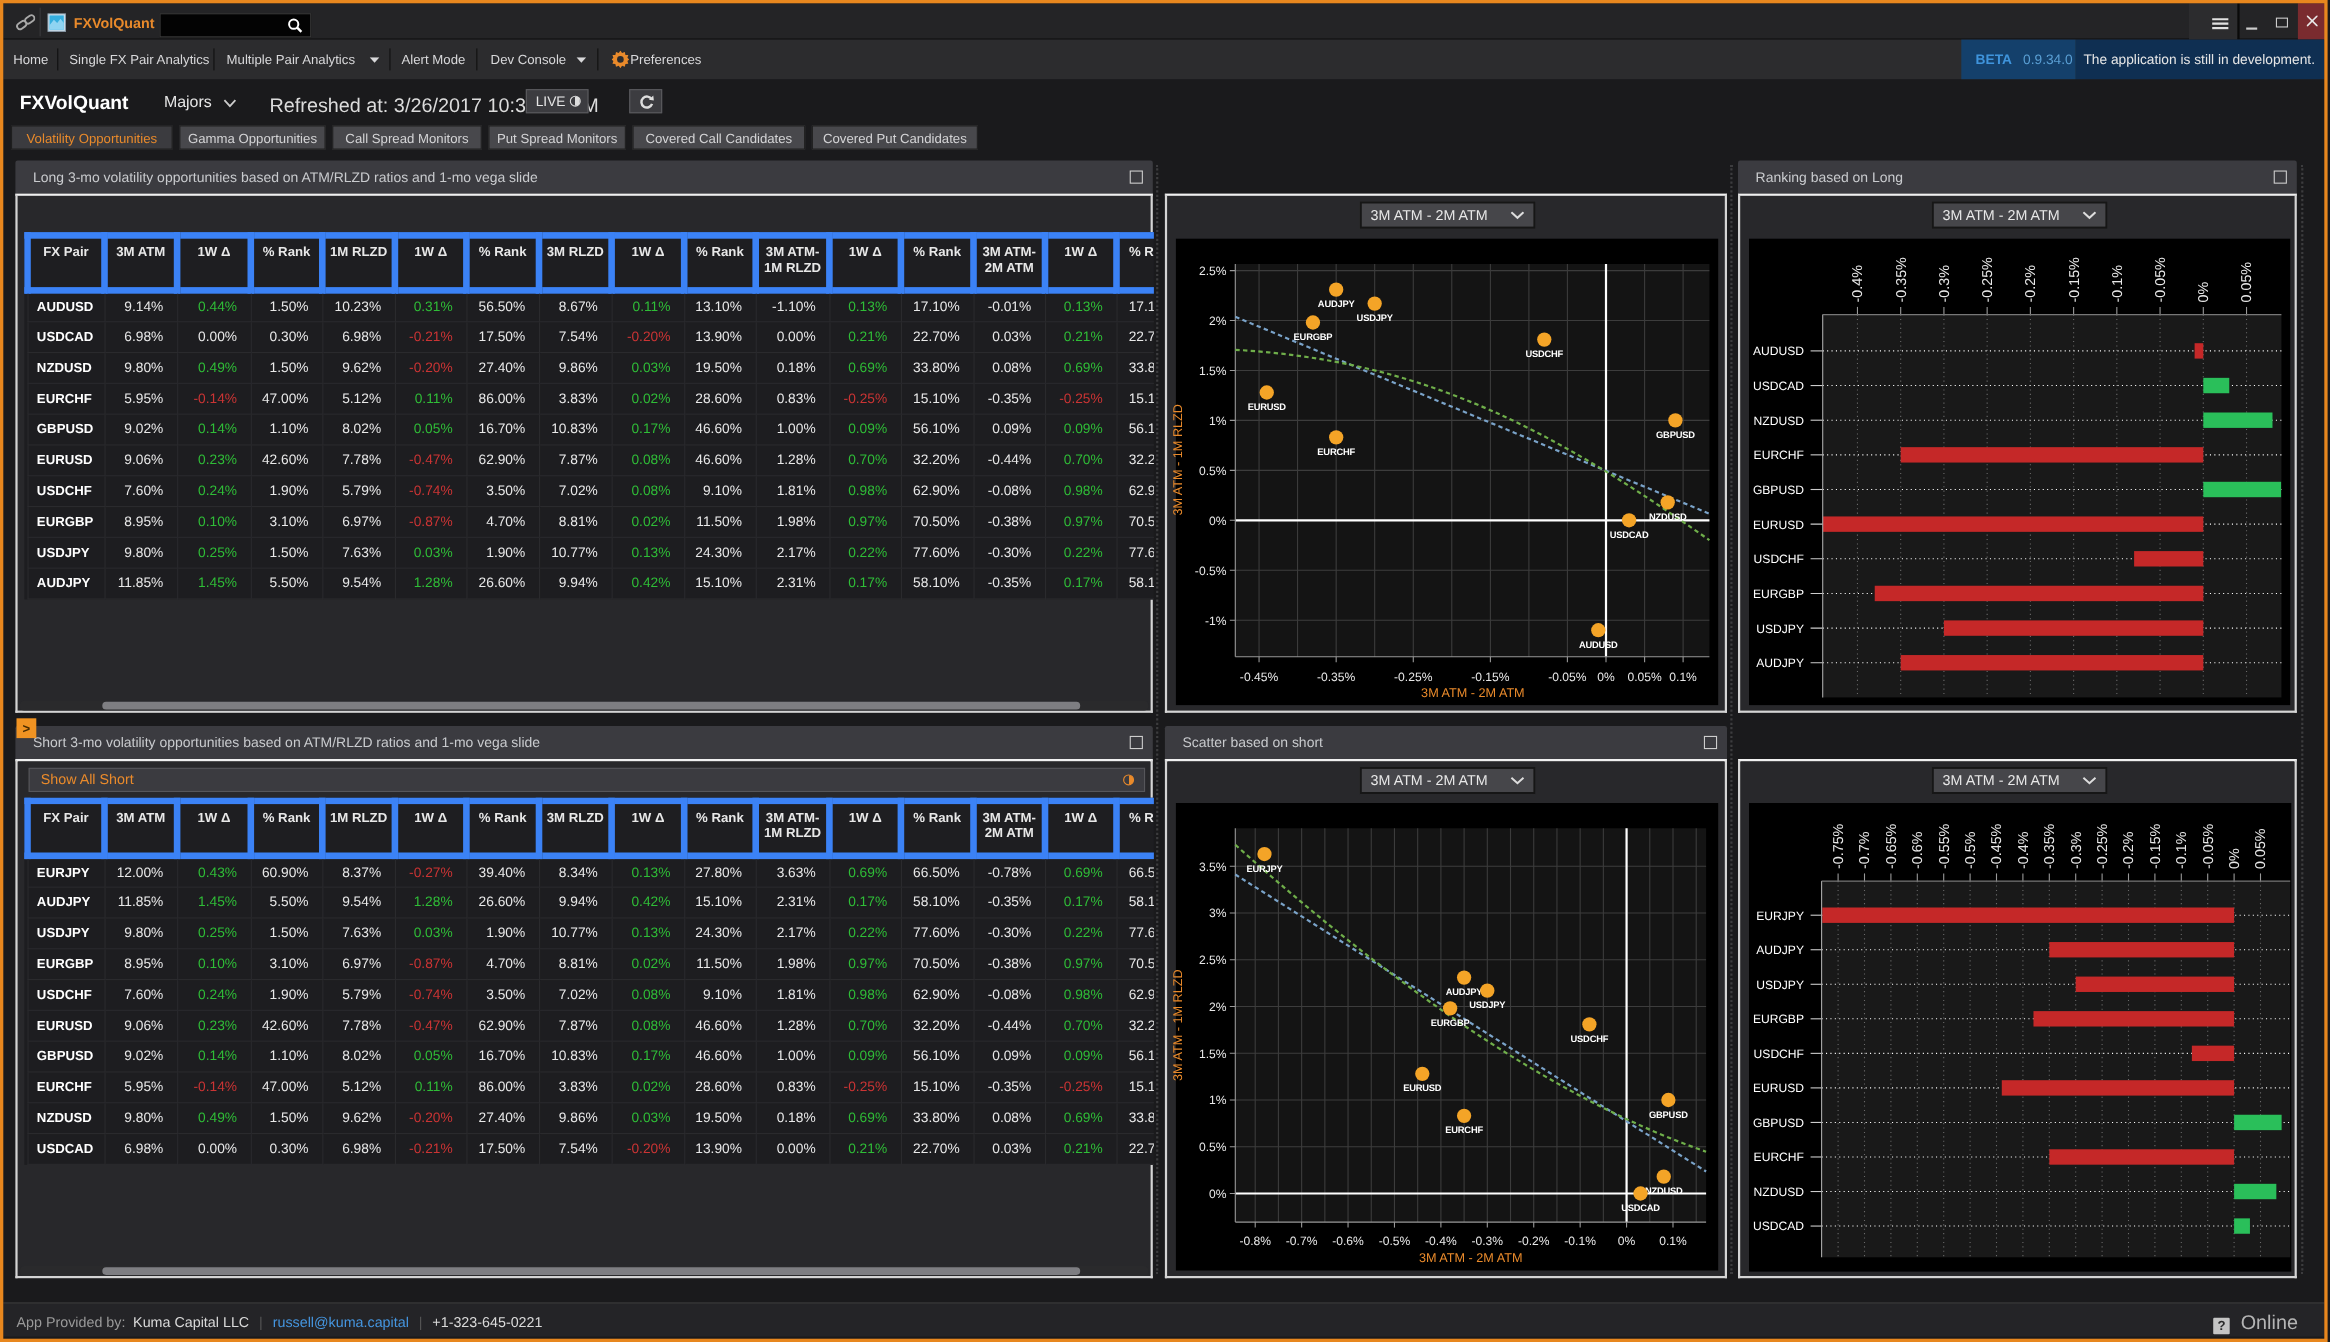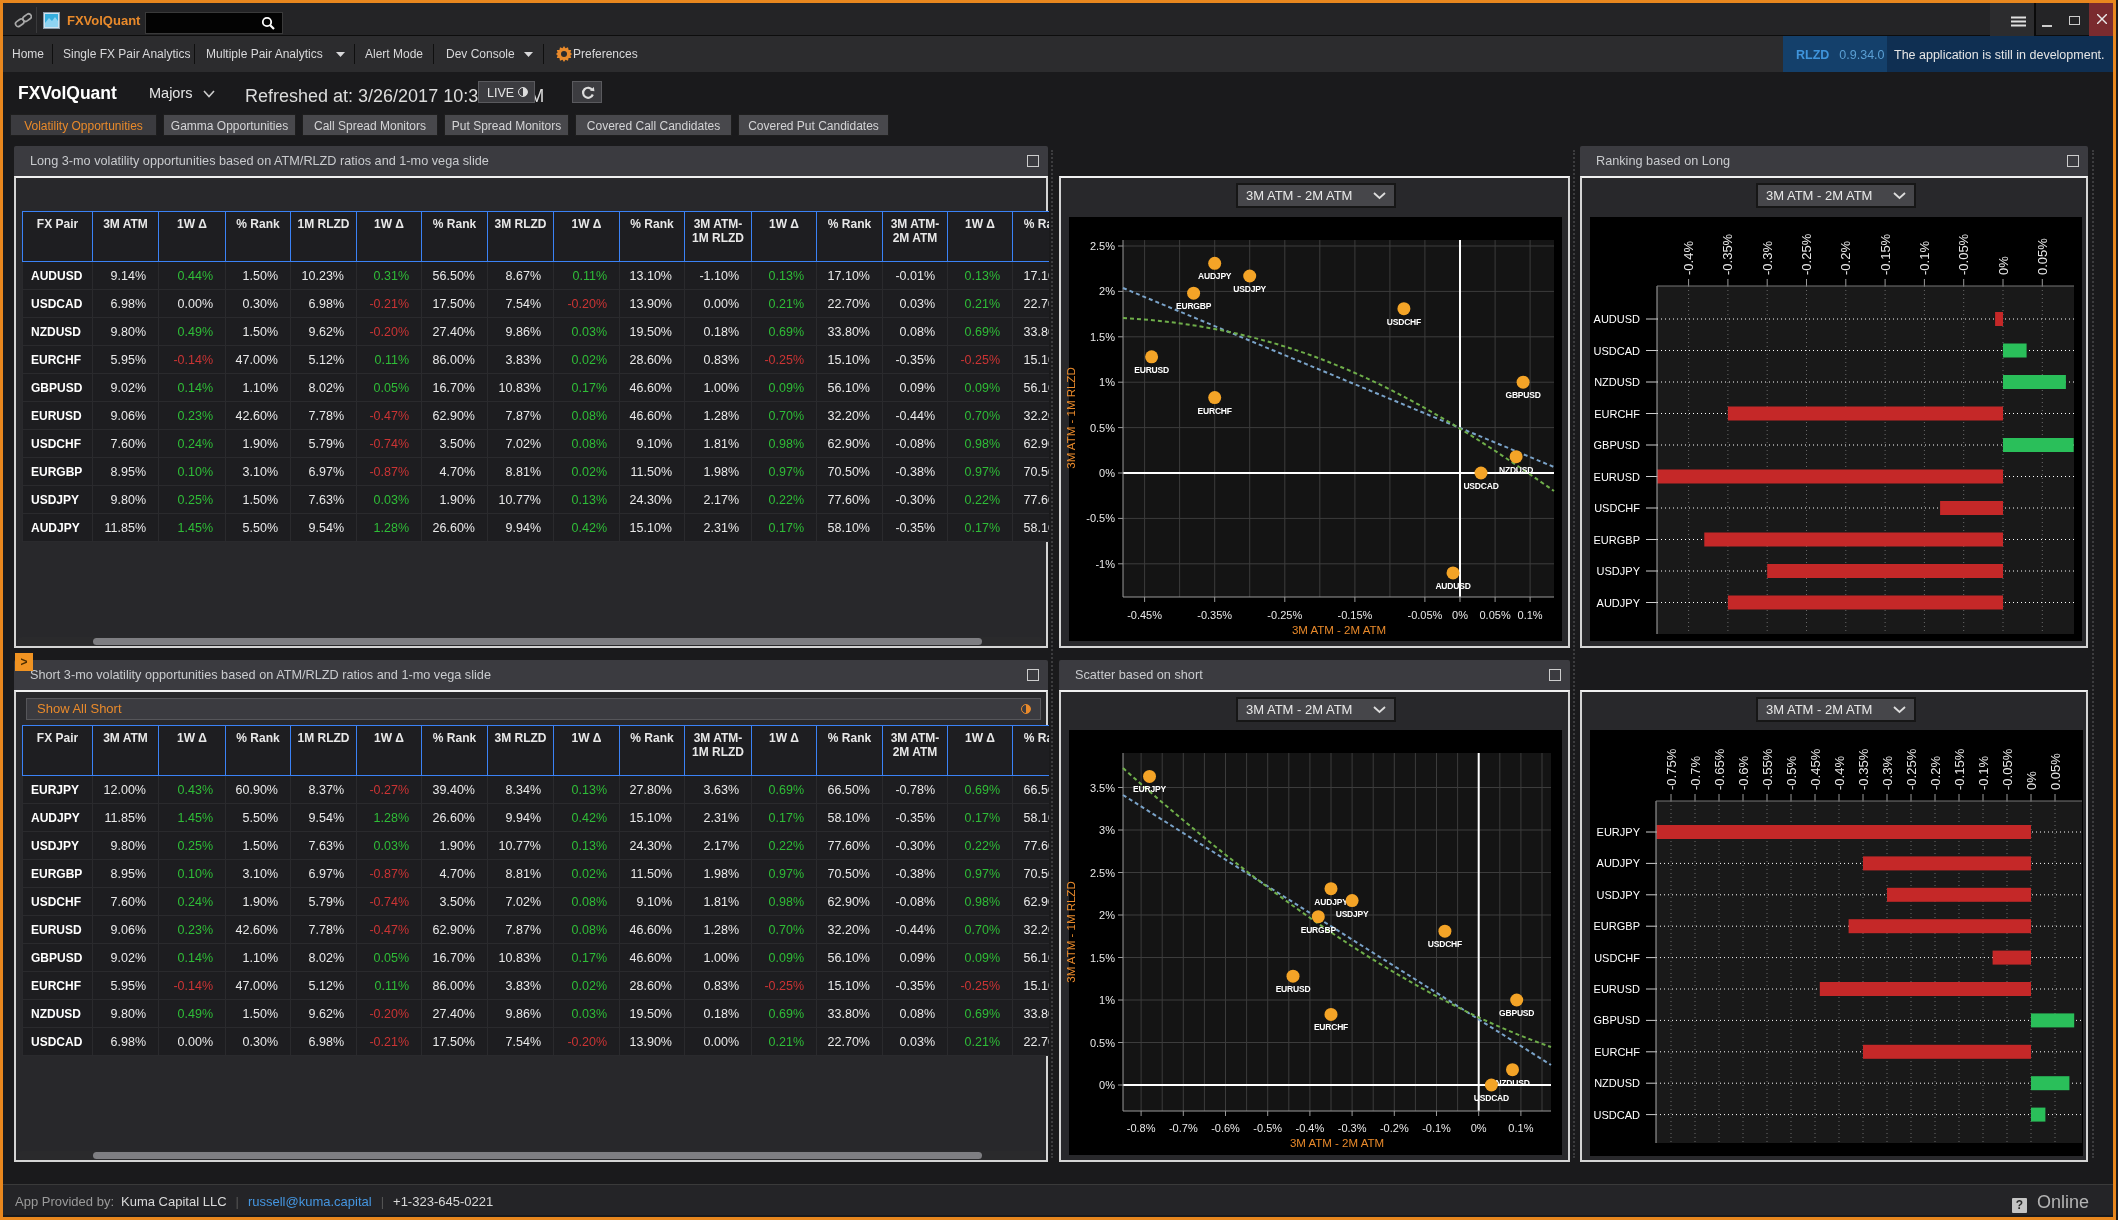--- a/index.html
+++ b/index.html
@@ -28,21 +28,21 @@
 .pbody { position:absolute; left:0; right:0; top:30px; bottom:0; background:#28282b;
   border:2px solid #d4d4d4; border-top:2px solid #f0f0f0; }
 .showall { position:absolute; left:10px; right:5px; top:6px; height:22px; background:#3b3b40;
   border:1px solid #56565a; color:#e98a2b; font-size:13px; line-height:20px; }
 .showall > span { margin-left:10px; }
 .hm { position:absolute; right:9px; top:5px; width:10px; height:10px; border:1px solid #e98a2b;
   border-radius:50%; }
 .twrap { position:absolute; left:6px; top:33px; width:1027px; height:381px; overflow:hidden; }
 table.dt { border-collapse:collapse; table-layout:fixed; width:1056px; background:#1d1d20;
   border-top:1px solid #3a3a3a; border-left:1px solid #3a3a3a; }
-.dt th { border:1px solid #3b82f6; color:#e8e8e8; font-size:12px; font-weight:bold;
+.dt th { border:6px solid #3b82f6; color:#e8e8e8; font-size:12px; font-weight:bold;
   height:50px; vertical-align:top; padding-top:5px; text-align:center; background:#1e1e21; }
 .dt td { border:1px solid #2a2a2d; color:#e9e9e9; font-size:12.5px; height:28px;
   text-align:right; padding-right:12px; white-space:nowrap; overflow:hidden; }
 .dt td.fx { text-align:left; padding-left:8px; font-weight:bold; font-size:12px; color:#fff; }
 .dt td.g { color:#2fbd37; }
 .dt td.r { color:#cb3434; }
 .hscroll { position:absolute; left:2px; right:2px; top:459px; height:9px; background:#2a2a2c;
   border-radius:4px; }
 .hscroll .thumb { position:absolute; left:75px; width:889px; top:1px; height:7px; background:#7e7e82;
   border-radius:4px; }
@@ -110,21 +110,21 @@
 <svg class="abs" style="left:333px;top:16px" width="9" height="6" viewBox="0 0 9 6">
       <path d="M0 0 L4.5 5 L9 0 Z" fill="#d8d8da"></path>
     </svg>
 <svg class="abs" style="left:521px;top:16px" width="9" height="6" viewBox="0 0 9 6">
       <path d="M0 0 L4.5 5 L9 0 Z" fill="#d8d8da"></path>
     </svg>
 <svg class="abs" style="left:553px;top:10px" width="16" height="16" viewBox="0 0 16 16">
       <path fill="#e98a2b" d="M8 0 L9.5 2.2 L12 1.3 L12.6 3.9 L15.2 4 L14.4 6.5 L16 8 L14.4 9.5 L15.2 12 L12.6 12.1 L12 14.7 L9.5 13.8 L8 16 L6.5 13.8 L4 14.7 L3.4 12.1 L0.8 12 L1.6 9.5 L0 8 L1.6 6.5 L0.8 4 L3.4 3.9 L4 1.3 L6.5 2.2 Z"></path>
       <circle cx="8" cy="8" r="3" fill="#2c2c2e"></circle>
     </svg>
-<div class="abs" style="left:1780px;top:0;width:104px;height:36px;background:#14406b;line-height:36px;white-space:nowrap"><span style="margin-left:13px;color:#3f94dc;font-weight:bold;font-size:12.5px">RLZD</span><span style="margin-left:10px;color:#5a9fd4;font-size:12.5px">0.9.34.0</span></div>
+<div class="abs" style="left:1780px;top:0;width:104px;height:36px;background:#14406b;line-height:36px;white-space:nowrap"><span style="margin-left:13px;color:#3f94dc;font-weight:bold;font-size:12.5px">BETA</span><span style="margin-left:10px;color:#5a9fd4;font-size:12.5px">0.9.34.0</span></div>
 <div class="abs" style="left:1884px;top:0;width:226px;height:36px;background:#0f2f52;line-height:36px;white-space:nowrap"><span style="margin-left:7px;color:#e6e6e6;font-size:12.5px">The application is still in development.</span></div>
 </div>
 <div id="hdr">
 <div class="abs" style="left:15px;top:11px;font-size:17.5px;font-weight:bold;color:#fff">FXVolQuant</div>
 <div class="abs" style="left:146px;top:13px;font-size:14.5px;color:#e6e6e6">Majors</div>
 <svg class="abs" style="left:200px;top:18px" width="12" height="8" viewBox="0 0 12 8">
       <path d="M1 1 L6 6.5 L11 1" stroke="#ccc" stroke-width="1.6" fill="none"></path>
     </svg>
 <div class="abs" style="left:242px;top:14px;font-size:18px;color:#dcdcdc">Refreshed at: 3/26/2017 10:30:00 AM</div>
 <div class="abs" style="left:475px;top:9px;width:57px;height:22px;background:#3c3c40;border:1px solid #5a5a5e;line-height:20px"><span style="margin-left:8px;color:#e6e6e6;font-size:12.5px">LIVE</span><span class="hm" style="right:6px;top:5px;width:10px;height:10px;border-color:#ddd;background:linear-gradient(90deg,transparent 50%,#ddd 50%)"></span></div>

